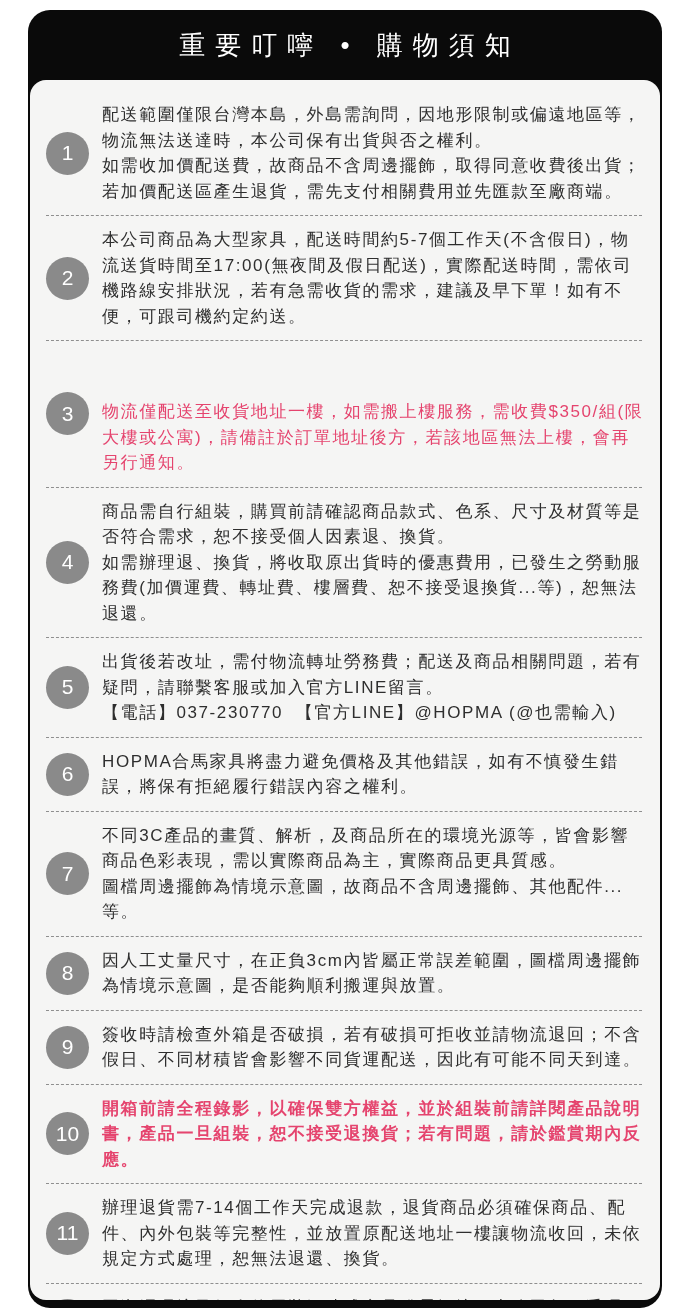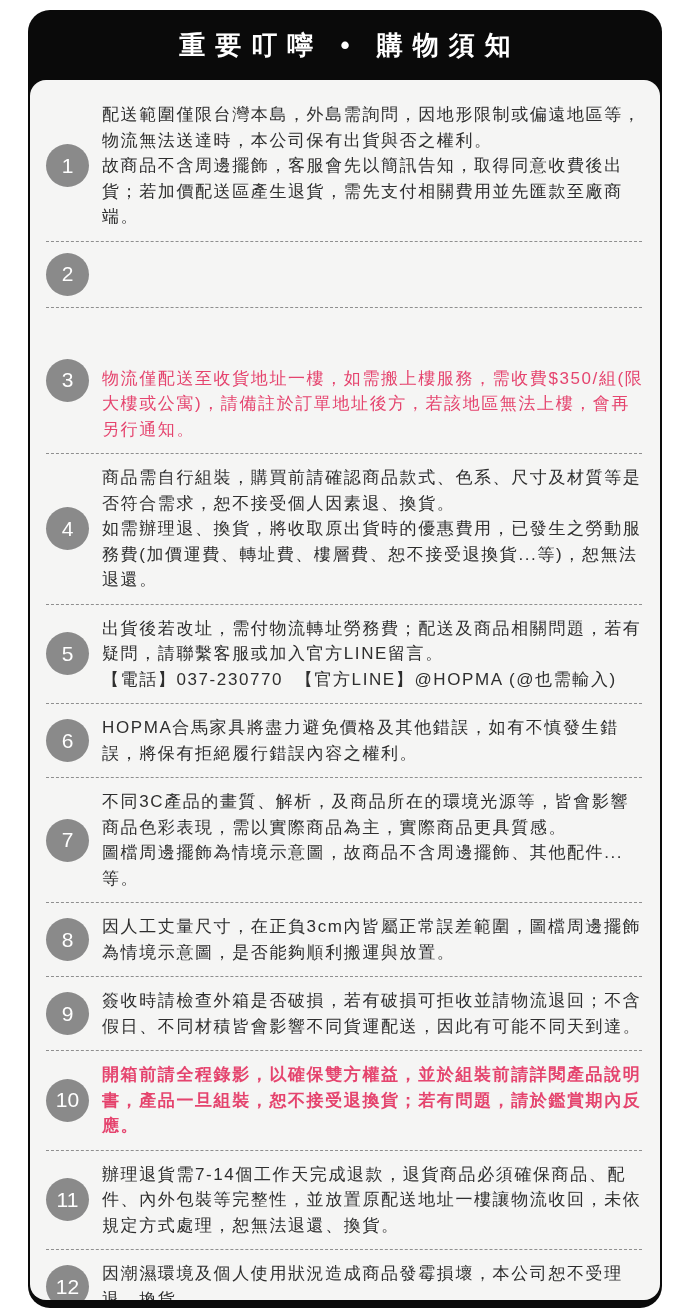--- a/index.html
+++ b/index.html
@@ -28,21 +28,21 @@
   }
   .header {
     height: 70px;
     display: flex;
     align-items: center;
     justify-content: center;
   }
   .header-title {
     color: #ffffff;
     font-size: 26px;
-    font-weight: bold;
+    font-weight: normal;
     letter-spacing: 10px;
     text-indent: 10px;
     white-space: nowrap;
   }
   .card {
     position: absolute;
     left: 2px;
     right: 2px;
     top: 70px;
     bottom: 8px;
@@ -94,26 +94,29 @@
   <div class="outer">
     <div class="header">
       <div class="header-title">重要叮嚀 • 購物須知</div>
     </div>
     <div class="card">
       <div id="notice-list">
   <div class="notice-item">
     <div class="badge">1</div>
     <div class="item-text">
               <div class="line">配送範圍僅限台灣本島，外島需詢問，因地形限制或偏遠地區等，物流無法送達時，本公司保有出貨與否之權利。</div>
-              <div class="line">故商品不含周邊擺飾，客服會先以簡訊告知，取得同意收費後出貨；若加價配送區產生退貨，需先支付相關費用並先匯款至廠商端。</div>
+              <div class="line">如需收加價配送費，故商品不含周邊擺飾，取得同意收費後出貨；若加價配送區產生退貨，需先支付相關費用並先匯款至廠商端。</div>
             </div>
   </div>
 <div class="sep"></div>
   <div class="notice-item">
     <div class="badge">2</div>
+    <div class="item-text">
+              <div class="line">本公司商品為大型家具，配送時間約5-7個工作天(不含假日)，物流送貨時間至17:00(無夜間及假日配送)，實際配送時間，需依司機路線安排狀況，若有急需收貨的需求，建議及早下單！如有不便，可跟司機約定約送。</div>
+            </div>
   </div>
 <div class="sep"></div>
   <div class="notice-item">
     <div class="badge">3</div>
     <div class="item-text" style="color: rgb(229, 68, 110); margin-top: 47px;">
               <div class="line">物流僅配送至收貨地址一樓，如需搬上樓服務，需收費$350/組(限大樓或公寓)，請備註於訂單地址後方，若該地區無法上樓，會再另行通知。</div>
             </div>
   </div>
 <div class="sep"></div>
   <div class="notice-item">

